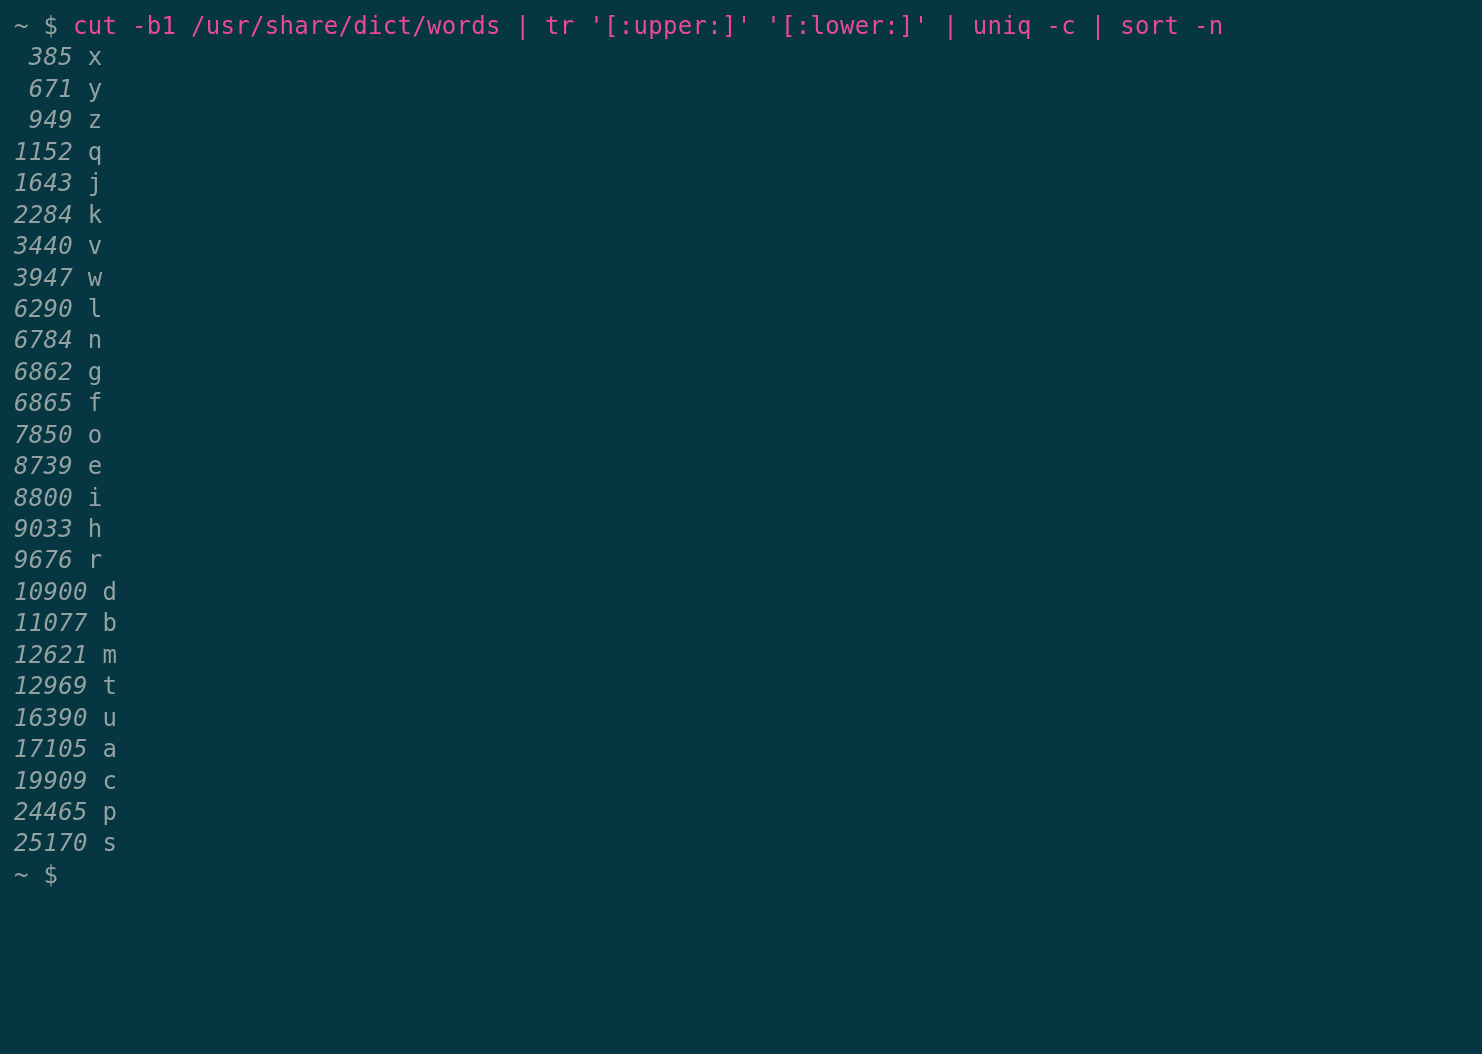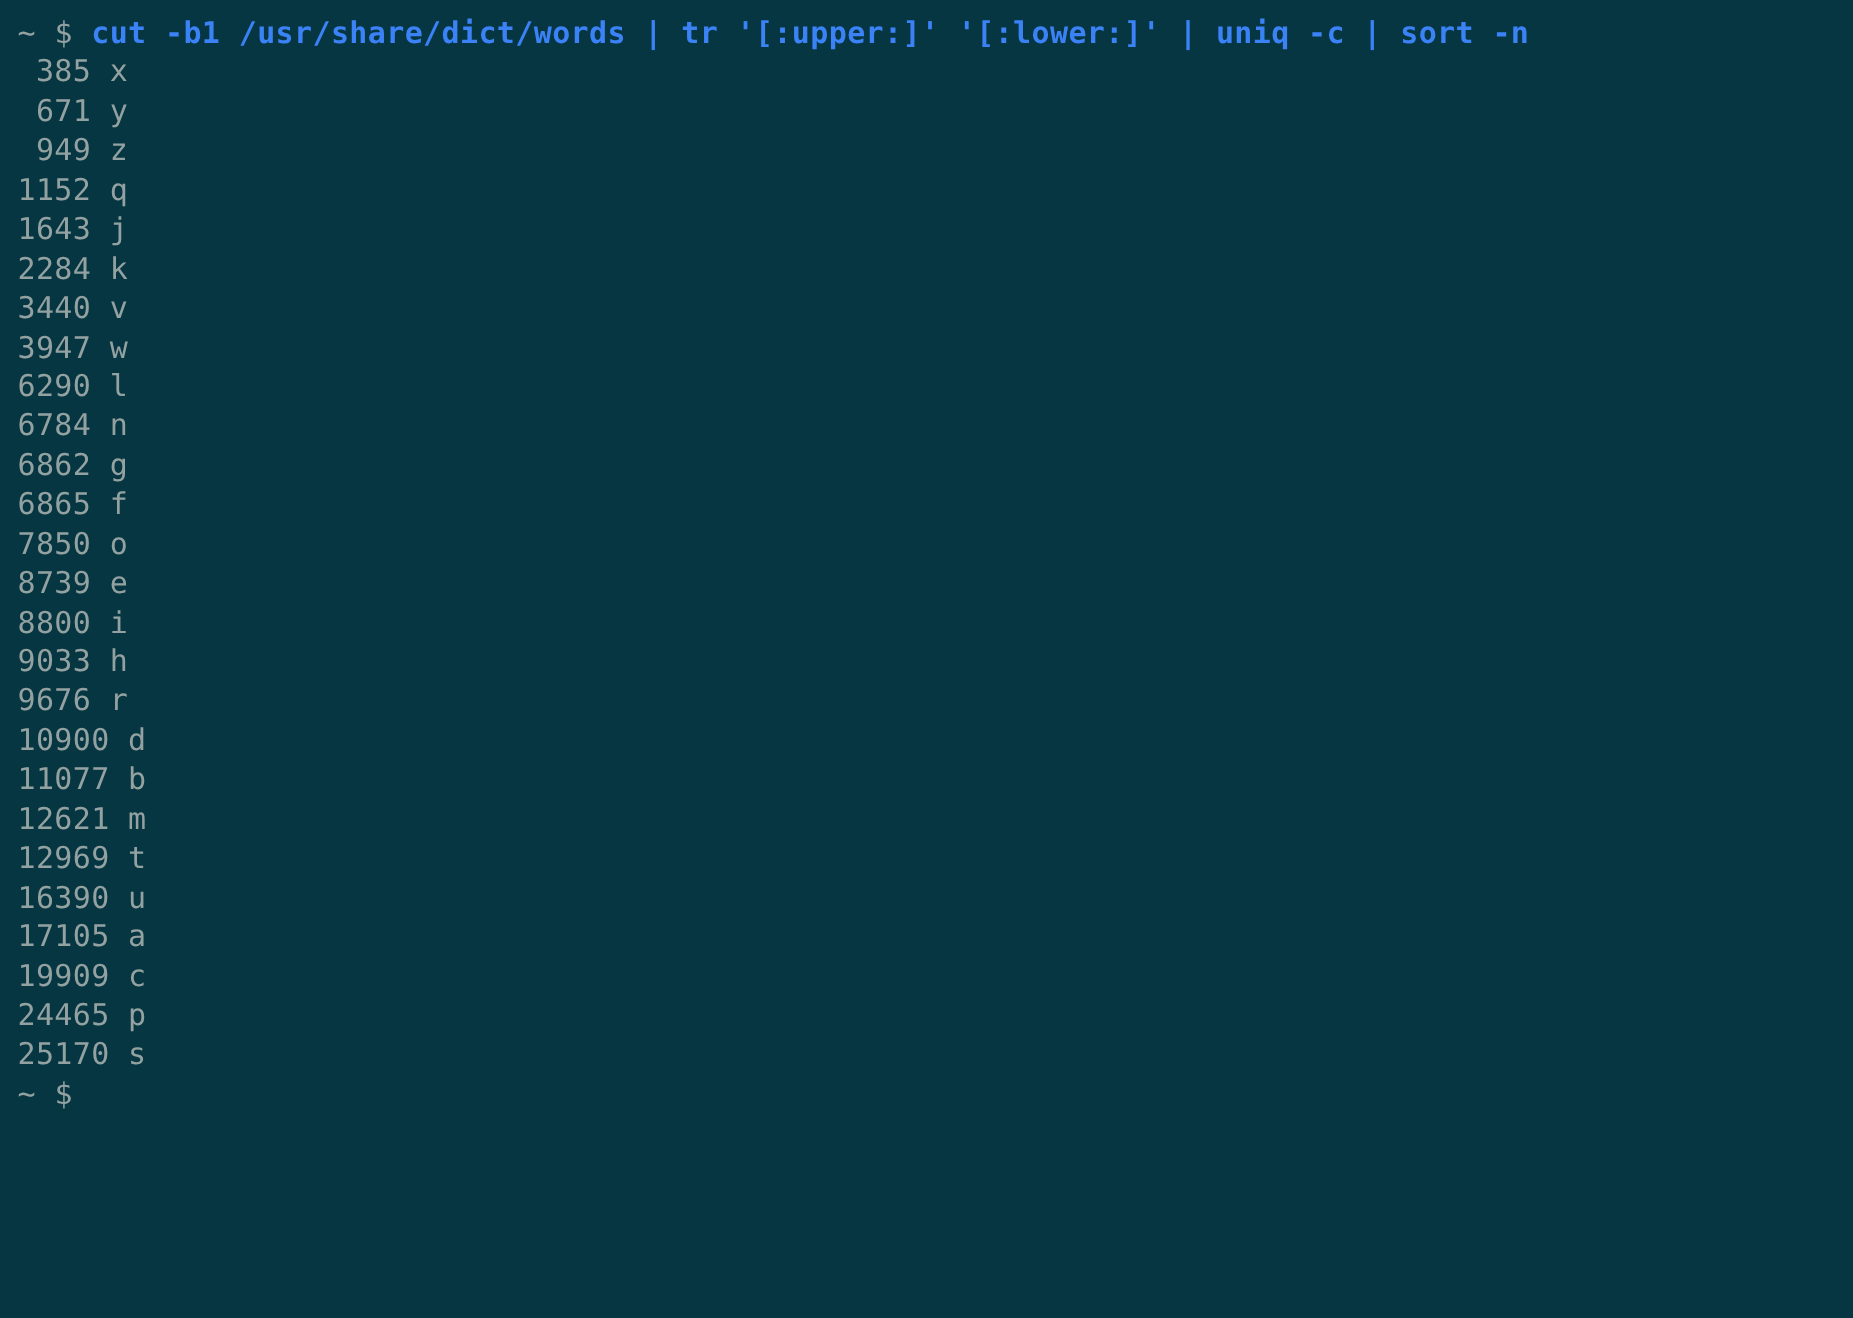--- a/index.html
+++ b/index.html
@@ -26,30 +26,30 @@
     .prompt-line {
       display: block;
     }
     .prompt-tilde {
       color: #93a1a1;
     }
     .prompt-dollar {
       color: #93a1a1;
     }
     .command {
-      color: #3b82f6;
-      font-weight: bold;
+      color: #ec4899;
     }
     .output-line {
       display: block;
     }
     .count {
       display: inline-block;
       text-align: right;
       min-width: 4ch;
+      font-style: italic;
     }
     .letter {
       display: inline;
     }
   </style>
 </head>
 <body>
 
 <div class="terminal"><span class="prompt-line"><span class="prompt-tilde">~</span> <span class="prompt-dollar">$</span> <span class="command">cut -b1 /usr/share/dict/words | tr '[:upper:]' '[:lower:]' | uniq -c | sort -n</span></span><div id="output-container"><span class="output-line"><span class="count"> 385</span><span class="letter"> x</span></span><span class="output-line"><span class="count"> 671</span><span class="letter"> y</span></span><span class="output-line"><span class="count"> 949</span><span class="letter"> z</span></span><span class="output-line"><span class="count">1152</span><span class="letter"> q</span></span><span class="output-line"><span class="count">1643</span><span class="letter"> j</span></span><span class="output-line"><span class="count">2284</span><span class="letter"> k</span></span><span class="output-line"><span class="count">3440</span><span class="letter"> v</span></span><span class="output-line"><span class="count">3947</span><span class="letter"> w</span></span><span class="output-line"><span class="count">6290</span><span class="letter"> l</span></span><span class="output-line"><span class="count">6784</span><span class="letter"> n</span></span><span class="output-line"><span class="count">6862</span><span class="letter"> g</span></span><span class="output-line"><span class="count">6865</span><span class="letter"> f</span></span><span class="output-line"><span class="count">7850</span><span class="letter"> o</span></span><span class="output-line"><span class="count">8739</span><span class="letter"> e</span></span><span class="output-line"><span class="count">8800</span><span class="letter"> i</span></span><span class="output-line"><span class="count">9033</span><span class="letter"> h</span></span><span class="output-line"><span class="count">9676</span><span class="letter"> r</span></span><span class="output-line"><span class="count">10900</span><span class="letter"> d</span></span><span class="output-line"><span class="count">11077</span><span class="letter"> b</span></span><span class="output-line"><span class="count">12621</span><span class="letter"> m</span></span><span class="output-line"><span class="count">12969</span><span class="letter"> t</span></span><span class="output-line"><span class="count">16390</span><span class="letter"> u</span></span><span class="output-line"><span class="count">17105</span><span class="letter"> a</span></span><span class="output-line"><span class="count">19909</span><span class="letter"> c</span></span><span class="output-line"><span class="count">24465</span><span class="letter"> p</span></span><span class="output-line"><span class="count">25170</span><span class="letter"> s</span></span></div><span class="prompt-line"><span class="prompt-tilde">~</span> <span class="prompt-dollar">$</span> </span></div>
 

